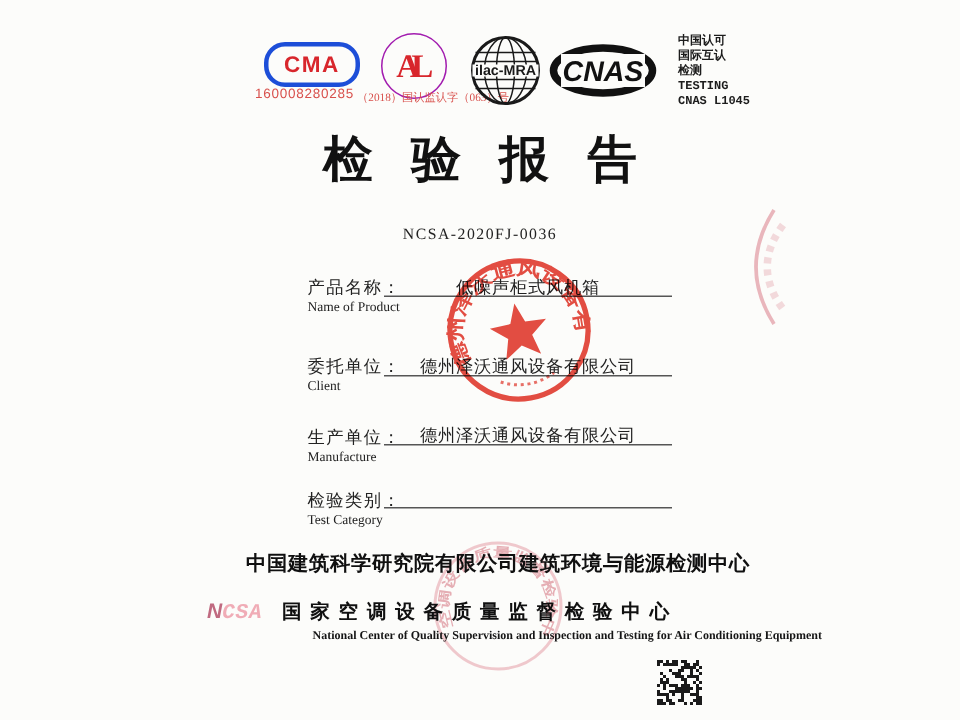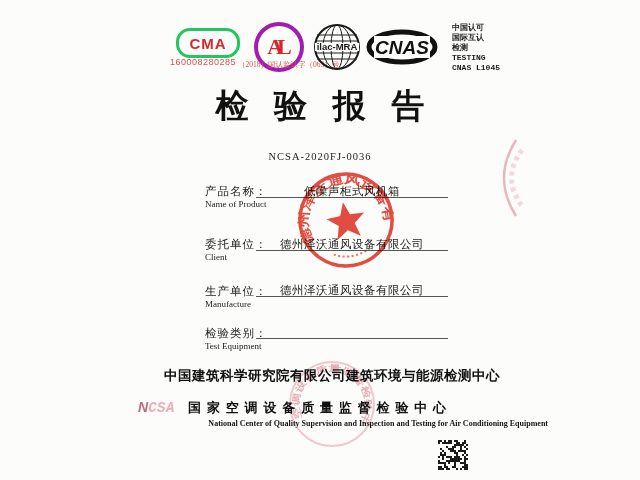--- a/index.html
+++ b/index.html
@@ -1,25 +1,25 @@
 <!DOCTYPE html>
 <html><head>
 <meta charset="utf-8">
 <style>
   html,body{margin:0;padding:0;}
   body{background:#e9e9e9;font-family:"Liberation Serif","DejaVu Serif",serif;}
   .page{position:relative;width:640px;height:480px;background:#fcfcfa;overflow:hidden;color:#1c1c1c;}
   .abs{position:absolute;}
 
   
-  .cma-box{left:176px;top:28px;width:58px;height:24px;border:3px solid #22c55e;border-radius:14px;
+  .cma-box{left:176px;top:28px;width:58px;height:24px;border:3px solid #1d4ed8;border-radius:14px;
            display:flex;align-items:center;justify-content:center;}
   .cma-text{color:#d8262c;font-weight:bold;font-family:"Liberation Sans",sans-serif;font-size:15px;letter-spacing:1px;}
   .cma-number{left:170px;top:57px;color:#d8504c;font-size:9px;font-family:"Liberation Sans",sans-serif;letter-spacing:.5px;}
-  .cal-circle{left:254px;top:22px;width:42px;height:42px;border:4px solid #a21caf;border-radius:50%;
+  .cal-circle{left:254px;top:22px;width:42px;height:42px;border:1px solid #a21caf;border-radius:50%;
               display:flex;align-items:center;justify-content:center;}
   .cal-text{color:#d8262c;font-weight:bold;font-size:22px;letter-spacing:-6px;font-family:"Liberation Serif",serif;padding-right:5px;}
   .cal-caption{left:238px;top:60px;color:#d8504c;font-size:7.5px;white-space:nowrap;}
   .ilac-logo{left:313px;top:23px;}
   .cnas-logo{left:366px;top:26px;}
   .cnas-side{left:452px;top:23px;font-family:Liberation Mono, monospace;font-size:8px;line-height:10px;font-weight:bold;}
   .cnas-side div{white-space:nowrap;}
 
   
   .title-zh{left:0;top:84px;width:640px;text-align:center;font-size:33px;font-weight:bold;
@@ -104,21 +104,21 @@
   <div class="abs field-label-en" style="top:252px">Client</div>
   <div class="abs field-value" style="top:237px">德州泽沃通风设备有限公司</div>
   <div class="abs field-line" style="top:250px"></div>
 
   <div class="abs field-label-zh" style="top:284px">生产单位：</div>
   <div class="abs field-label-en" style="top:299px">Manufacture</div>
   <div class="abs field-value" style="top:283px">德州泽沃通风设备有限公司</div>
   <div class="abs field-line" style="top:296px"></div>
 
   <div class="abs field-label-zh" style="top:326px">检验类别：</div>
-  <div class="abs field-label-en" style="top:341px">Test Equipment</div>
+  <div class="abs field-label-en" style="top:341px">Test Category</div>
   <div class="abs field-line" style="top:338px"></div>
 
   <svg class="abs main-stamp" width="120" height="120" viewBox="0 0 120 120">
     <g transform="rotate(-10 60 60)">
       <circle cx="60" cy="60" r="46" fill="none" stroke="#e23a2e" stroke-width="3.5"></circle>
       <path id="sealArc" d="M 25 76 A 38 38 0 1 1 95 76" fill="none"></path>
       <text font-size="12.5" fill="#e23a2e" font-weight="bold">
         <textPath href="#sealArc" startOffset="0" textLength="190" lengthAdjust="spacingAndGlyphs">德州泽沃通风设备有限公司</textPath>
       </text>
       <polygon fill="#e23a2e" points="60,42 65,55.1 79,55.8 68.1,64.6 71.8,78.2 60,70.5 48.2,78.2 51.9,64.6 41,55.8 55,55.1"></polygon>

